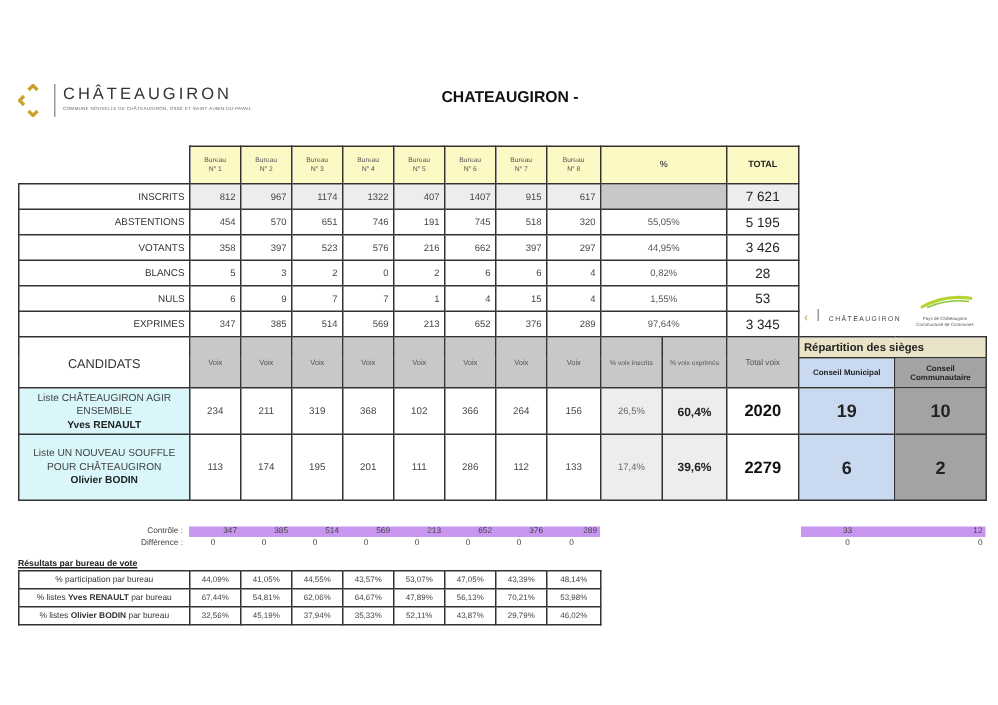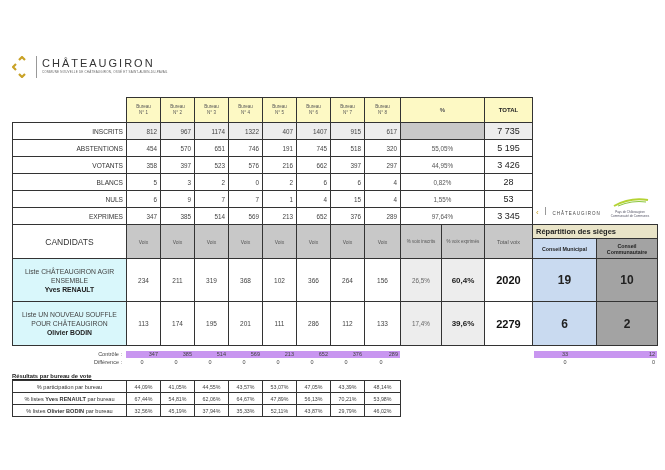--- a/index.html
+++ b/index.html
@@ -55,20 +55,21 @@
       <path d="M4 8 L1 11 L4 14" stroke="#c9a227" stroke-width="2.2" fill="none"></path>
       <path d="M7 18 L10 21 L13 18" stroke="#c9a227" stroke-width="2.2" fill="none"></path>
     </svg>
   </div>
   <div class="abs logo-sep"></div>
   <div class="abs logo-text">CHÂTEAUGIRON</div>
   <div class="abs logo-sub">COMMUNE NOUVELLE DE CHÂTEAUGIRON, OSSÉ ET SAINT-AUBIN-DU-PAVAIL</div>
 </div>
 
 <div class="abs title">
+  <div>CHATEAUGIRON -</div>
 </div>
 
 <table class="grid">
   <colgroup>
     <col style="width:114px">
       <col style="width:34px">
       <col style="width:34px">
       <col style="width:34px">
       <col style="width:34px">
       <col style="width:34px">
@@ -101,21 +102,21 @@
     <td class="lbl">INSCRITS</td>
     <td class="num gray">812</td>
     <td class="num gray">967</td>
     <td class="num gray">1174</td>
     <td class="num gray">1322</td>
     <td class="num gray">407</td>
     <td class="num gray">1407</td>
     <td class="num gray">915</td>
     <td class="num gray">617</td>
     <td class="pct darkgray" colspan="2"></td>
-    <td class="tot gray">7 735</td>
+    <td class="tot gray">7 621</td>
     <td class="nb" colspan="2"></td>
   </tr>
 
   <tr style="height:17px">
     <td class="lbl">ABSTENTIONS</td>
     <td class="num">454</td>
     <td class="num">570</td>
     <td class="num">651</td>
     <td class="num">746</td>
     <td class="num">191</td>
@@ -200,21 +201,21 @@
     <td class="voix" rowspan="2" style="font-size:4.5px !important;">% voix inscrits</td>
     <td class="voix" rowspan="2" style="font-size:4.5px !important;">% voix exprimés</td>
     <td class="voix" rowspan="2" style="font-size:5.5px !important;">Total voix</td>
     <td class="rep-hdr" colspan="2">Répartition des sièges</td>
   </tr>
   <tr style="height:20px">
     <td class="cm" style="font-size:5.3px !important;">Conseil Municipal</td>
     <td class="cc" style="font-size:5.3px !important;">Conseil Communautaire</td>
   </tr>
 
-  <tr style="height:43px">
+  <tr style="height:31px">
     <td class="cand"><span>Liste CHÂTEAUGIRON AGIR</span><br><span>ENSEMBLE</span><br><b>Yves RENAULT</b></td>
     <td class="candnum">234</td>
     <td class="candnum">211</td>
     <td class="candnum">319</td>
     <td class="candnum">368</td>
     <td class="candnum">102</td>
     <td class="candnum">366</td>
     <td class="candnum">264</td>
     <td class="candnum">156</td>
     <td class="pcti">26,5%</td>

